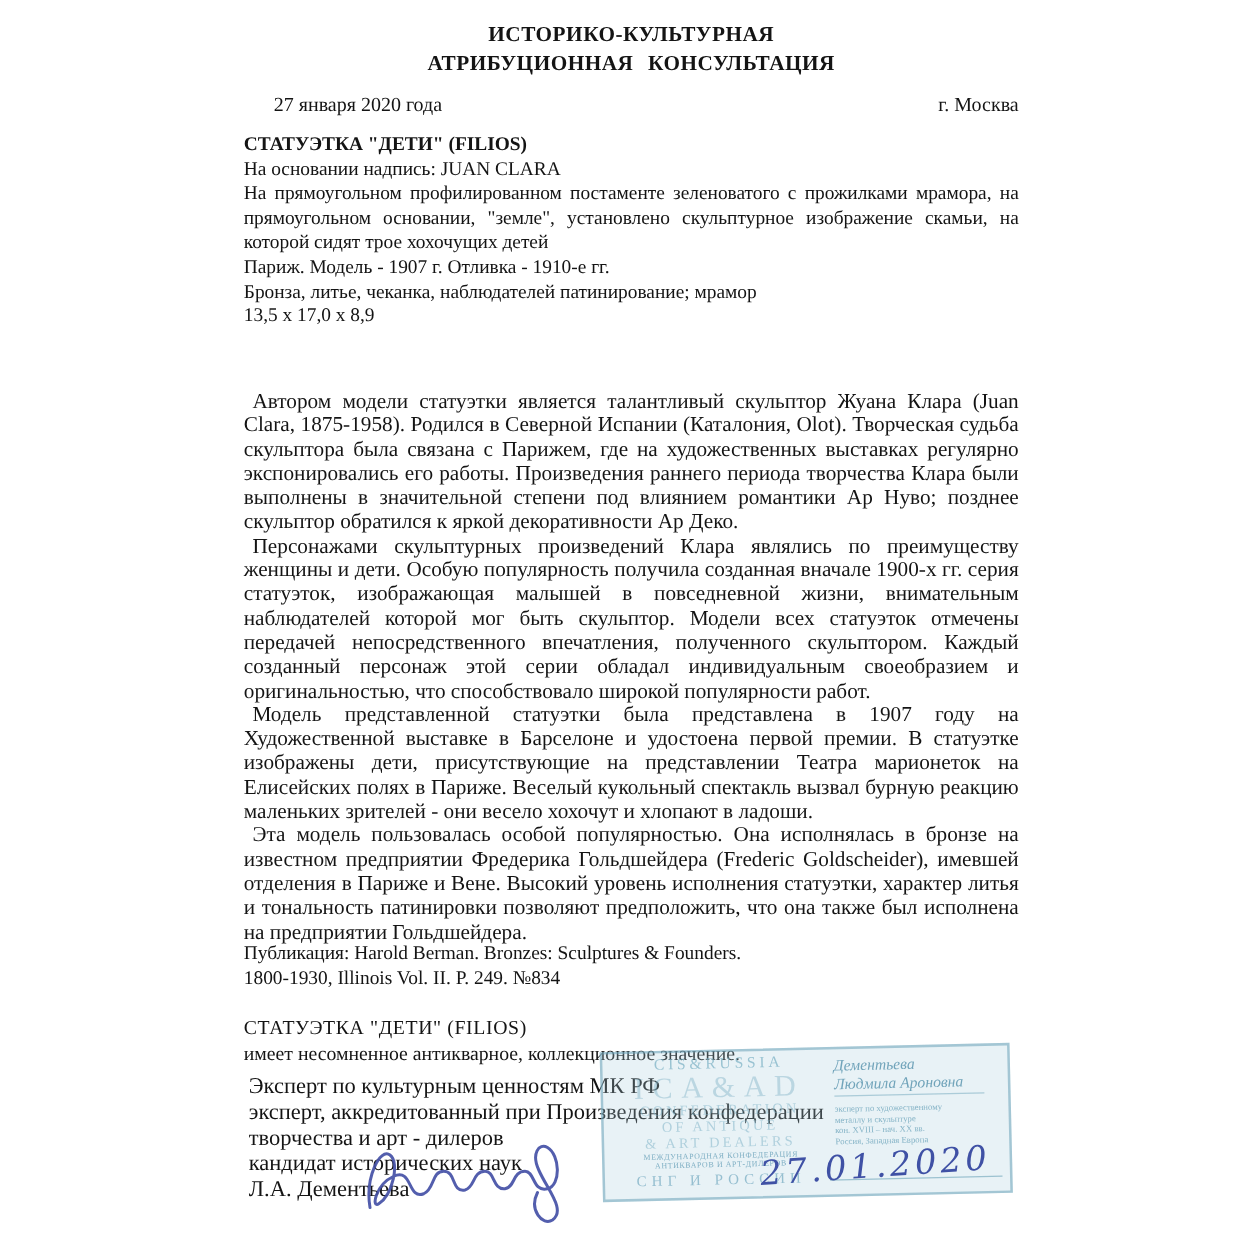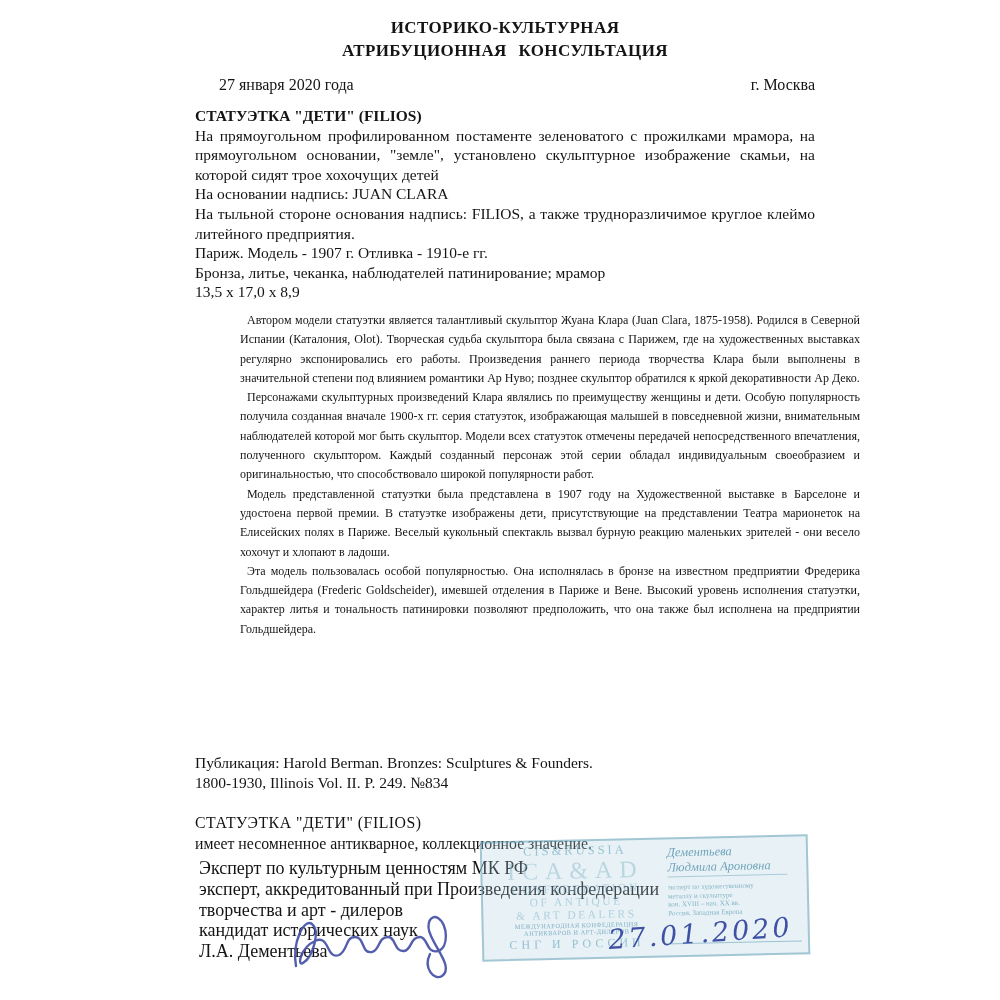--- a/index.html
+++ b/index.html
@@ -13,21 +13,21 @@
 
   .title{top:16px;text-align:center;font-weight:bold;font-size:17px;line-height:23px;letter-spacing:.4px;}
   .title .l2{word-spacing:7px;}
 
   .daterow{top:76px;display:flex;justify-content:space-between;font-weight:normal;font-size:16px;}
   .daterow .d{padding-left:24px;}
 
   .objblock{top:106px;font-size:15.5px;line-height:19.6px;text-align:justify;}
   .objblock .h{font-weight:bold;text-align:left;}
 
-  .bodytext{top:311px;font-size:12px;line-height:19.3px;text-align:justify;margin-left:45px;}
+  .bodytext{top:311px;font-size:17px;line-height:19.3px;text-align:justify;}
   .bodytext p{margin:0;text-indent:7px;}
 
   .publication{top:753px;font-size:15.5px;line-height:20px;}
 
   .conclusion{top:812px;font-size:15.8px;line-height:21px;}
   .conclusion .h{letter-spacing:.5px;}
 
   .signblock{top:858px;left:199px;font-size:18px;line-height:20.8px;}
 
   
@@ -70,23 +70,22 @@
     <div class="l2">АТРИБУЦИОННАЯ  КОНСУЛЬТАЦИЯ</div>
   </div>
 
   <div class="sec daterow">
     <span class="d">27 января  2020 года</span>
     <span class="c">г. Москва</span>
   </div>
 
   <div class="sec objblock">
     <div class="h">СТАТУЭТКА "ДЕТИ" (FILIOS)</div>
+    <div>На основании надпись: JUAN  CLARA</div>
     <div>На прямоугольном профилированном постаменте зеленоватого с прожилками мрамора, на прямоугольном основании, "земле", установлено скульптурное изображение скамьи, на которой сидят трое хохочущих детей</div>
-    <div>На основании надпись: JUAN  CLARA</div>
-    <div>На тыльной стороне основания надпись: FILIOS, а также трудноразличимое круглое клеймо литейного предприятия.</div>
     <div>Париж. Модель - 1907 г. Отливка - 1910-е гг.</div>
     <div>Бронза, литье, чеканка, наблюдателей патинирование; мрамор</div>
     <div>13,5 x 17,0 x 8,9</div>
   </div>
 
   <div class="sec bodytext">
     <p>Автором модели статуэтки является  талантливый скульптор Жуана Клара (Juan Clara, 1875-1958). Родился в Северной Испании (Каталония, Olot). Творческая судьба скульптора была связана с Парижем, где на художественных выставках регулярно экспонировались его работы. Произведения раннего периода творчества Клара были выполнены в значительной степени под влиянием романтики Ар Нуво; позднее скульптор обратился к яркой декоративности Ар Деко.</p>
     <p>Персонажами скульптурных произведений Клара являлись по преимуществу женщины и дети. Особую популярность получила созданная вначале 1900-х гг. серия статуэток, изображающая малышей в повседневной жизни, внимательным наблюдателей которой мог быть скульптор.  Модели всех статуэток  отмечены передачей непосредственного впечатления, полученного скульптором. Каждый созданный персонаж этой серии обладал индивидуальным своеобразием и оригинальностью, что способствовало широкой популярности работ.</p>
     <p>Модель представленной статуэтки была представлена в 1907 году на Художественной выставке в Барселоне и удостоена первой премии. В статуэтке изображены дети, присутствующие на представлении Театра марионеток на Елисейских полях в Париже. Веселый кукольный спектакль вызвал бурную реакцию маленьких зрителей - они весело хохочут и хлопают в ладоши.</p>
     <p>Эта модель пользовалась особой популярностью. Она исполнялась в бронзе на известном предприятии Фредерика  Гольдшейдера (Frederic Goldscheider), имевшей отделения в Париже и Вене.  Высокий уровень исполнения статуэтки, характер литья и тональность патинировки позволяют предположить, что она также был исполнена на предприятии Гольдшейдера.</p>

